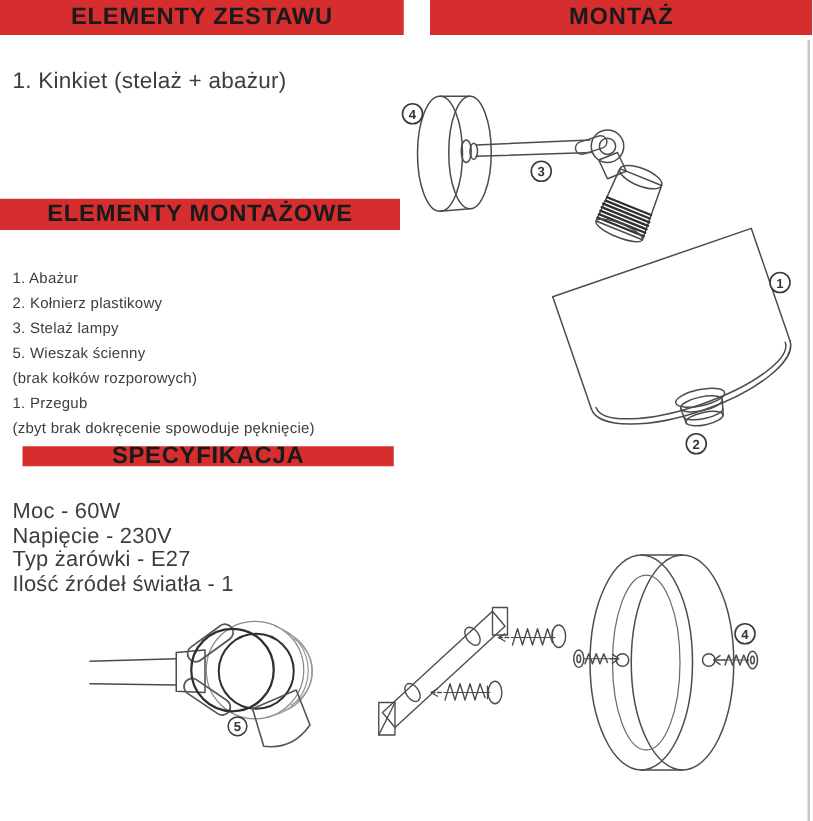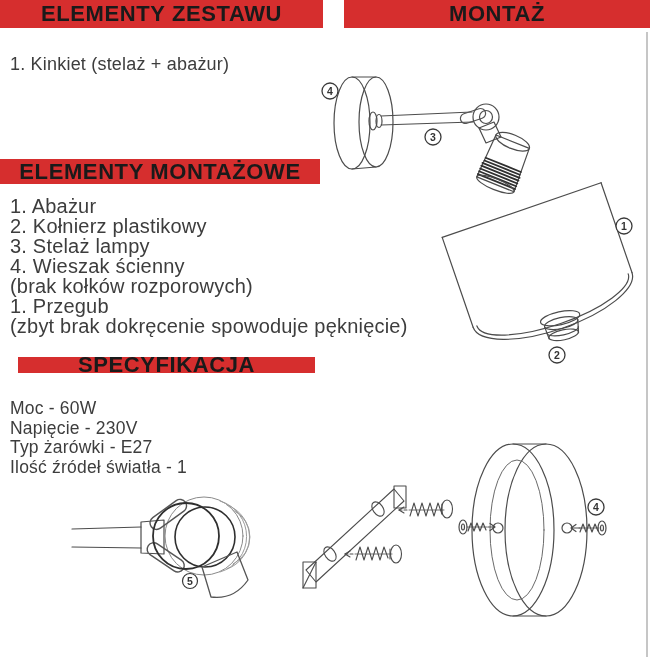--- a/index.html
+++ b/index.html
@@ -3,34 +3,34 @@
 <meta charset="utf-8">
 <style>
   html,body{margin:0;padding:0;background:#fff;}
   .canvas{
     position:relative;width:650px;height:657px;background:#ffffff;
     font-family:"Liberation Sans","DejaVu Sans",sans-serif;
     overflow:hidden;
   }
   .banner{
     position:absolute;height:28px;background:#d62e2e;color:#1a1a1a;
-    font-weight:700;font-size:22px;letter-spacing:.6px;
+    font-weight:700;font-size:19px;letter-spacing:.6px;
     display:flex;align-items:center;justify-content:center;
     white-space:nowrap;
   }
   .banner-kit{left:0;top:2;width:323px;}
   .banner-assembly{left:344px;top:2;width:306px;}
   .banner-mounting{left:0;top:159px;width:320px;height:25px;}
   .banner-spec{left:18px;top:357px;width:297px;height:16px;}
   .txt{
     position:absolute;color:#3d3d3d;font-weight:400;letter-spacing:.2px;
     white-space:nowrap;
   }
   .kit-line{left:10px;top:54px;font-size:18px;}
-  .mount-list{left:10px;top:196px;font-size:20px;line-height:20px;}
+  .mount-list{left:10px;top:212px;font-size:12px;line-height:20px;}
   .spec-list{left:10px;top:399px;font-size:17.5px;line-height:19.5px;}
   .drawing-layer{position:absolute;left:0;top:0;}
   .edge-right{position:absolute;right:2px;top:32px;width:2px;height:625px;background:#c6c6c6;}
   svg .lbl{font-family:"Liberation Sans","DejaVu Sans",sans-serif;font-size:10.5px;font-weight:700;fill:#333;}
 </style>
 </head>
 <body>
 
 <div class="canvas">
 
@@ -46,21 +46,21 @@
   <div class="banner banner-spec">
     <span>SPECYFIKACJA</span>
   </div>
 
   <div class="txt kit-line">1. Kinkiet (stelaż + abażur)</div>
 
   <div class="txt mount-list">
     <div>1. Abażur</div>
     <div>2. Kołnierz plastikowy</div>
     <div>3. Stelaż lampy</div>
-    <div>4. Wieszak ścienny</div>
+    <div>5. Wieszak ścienny</div>
     <div>(brak kołków rozporowych)</div>
     <div>1. Przegub</div>
     <div>(zbyt brak dokręcenie spowoduje pęknięcie)</div>
   </div>
 
   <div class="txt spec-list">
     <div>Moc - 60W</div>
     <div>Napięcie - 230V</div>
     <div>Typ żarówki - E27</div>
     <div>Ilość źródeł światła - 1</div>

